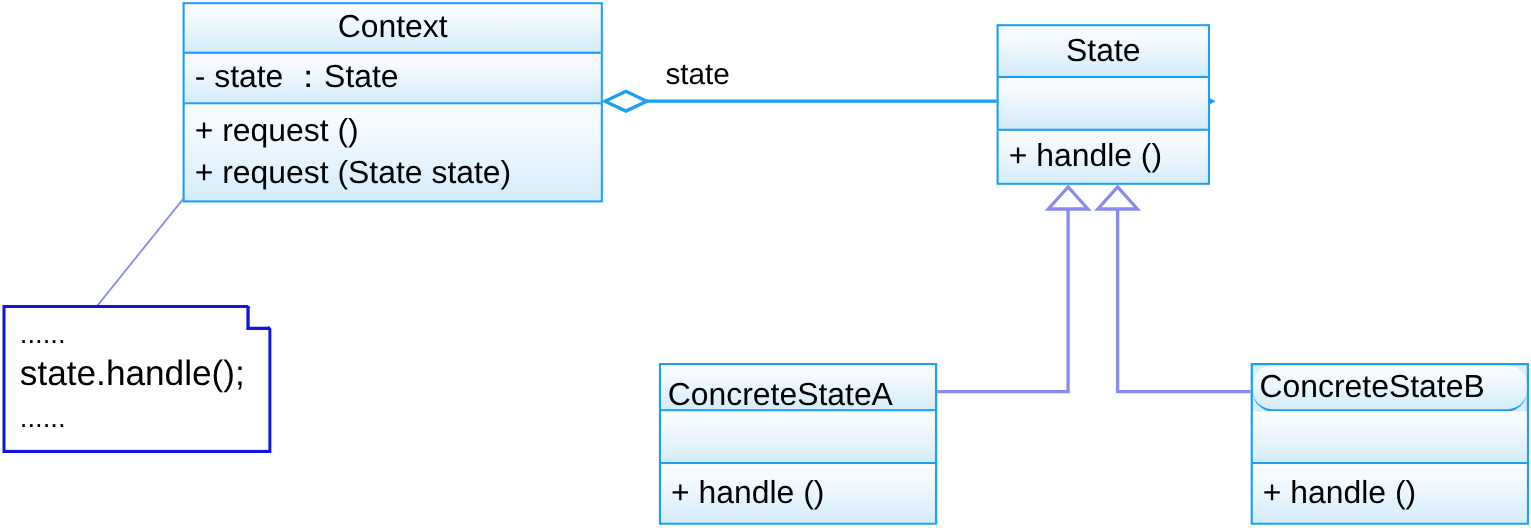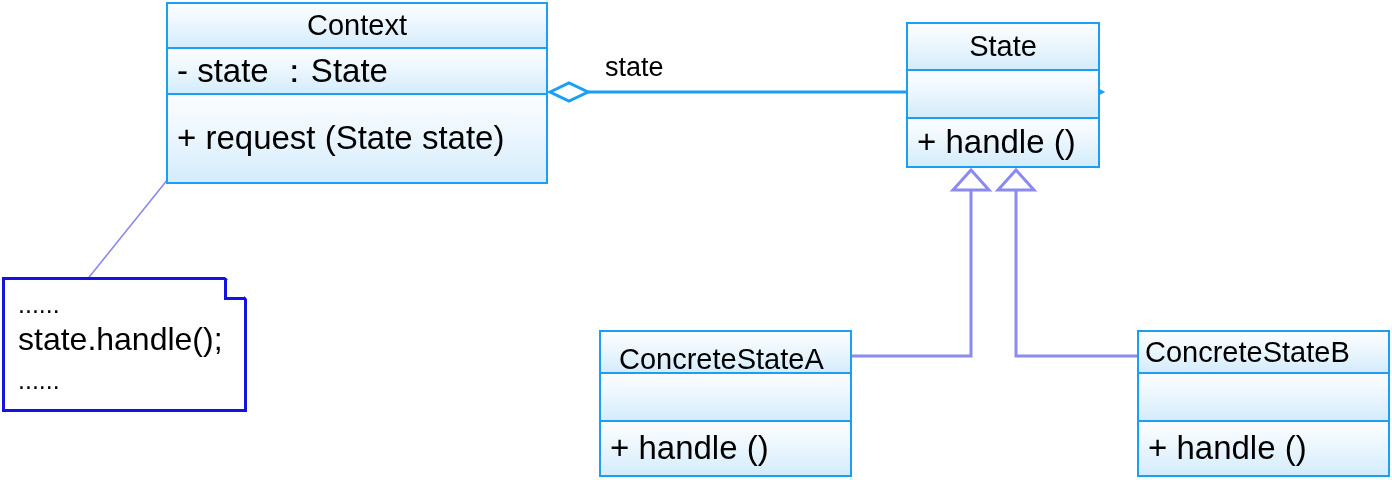--- a/index.html
+++ b/index.html
@@ -53,21 +53,21 @@
   .uml-text {
     color: #000000;
     font-family: "Liberation Sans", sans-serif;
     font-size: 29px;
     line-height: 1.0;
     white-space: nowrap;
   }
   .uml-line {
     color: #000000;
     font-family: "Liberation Sans", sans-serif;
-    font-size: 33px;
+    font-size: 29px;
     line-height: 1.30;
     white-space: nowrap;
   }
 
   
   .uml-note {
     position: absolute;
     box-sizing: border-box;
     z-index: 5;
   }
@@ -160,46 +160,47 @@
   </svg>
 
   <div class="uml-class" style="left:166px; top:2px; width:382px; height:182px;">
     <div class="uml-compartment comp-title" style="height:45px;">
       <span class="uml-text">Context</span>
     </div>
     <div class="uml-compartment comp-list" style="height:46px;">
       <span class="uml-line">- state ：State</span>
     </div>
     <div class="uml-compartment comp-list" style="height:87px;">
+      <span class="uml-line">+ request ()</span>
       <span class="uml-line">+ request (State state)</span>
     </div>
   </div>
 
   <div class="uml-class" style="left:906px; top:22px; width:194px; height:146px;">
     <div class="uml-compartment comp-title" style="height:47px;">
       <span class="uml-text">State</span>
     </div>
     <div class="uml-compartment comp-list" style="height:48px;"></div>
     <div class="uml-compartment comp-list" style="height:47px;">
       <span class="uml-line">+ handle ()</span>
     </div>
   </div>
 
   <div class="uml-class" style="left:599px; top:330px; width:253px; height:147px;">
     <div class="uml-compartment comp-title" style="height:42px;">
-      <span class="uml-text" style="text-align:left; padding-left:18px;margin-top:15px;">ConcreteStateA</span>
+      <span class="uml-text" style="text-align:left; padding-left:6px;margin-top:15px;">ConcreteStateA</span>
     </div>
     <div class="uml-compartment comp-list" style="height:48px;"></div>
     <div class="uml-compartment comp-list" style="height:53px;">
       <span class="uml-line">+ handle ()</span>
     </div>
   </div>
 
   <div class="uml-class" style="left:1137px; top:330px; width:253px; height:147px;">
-    <div class="uml-compartment comp-title" style="height:42px;">
+    <div class="uml-compartment comp-title" style="height:42px;border-radius:18px;">
       <span class="uml-text" style="text-align:left; padding-left:6px;">ConcreteStateB</span>
     </div>
     <div class="uml-compartment comp-list" style="height:48px;"></div>
     <div class="uml-compartment comp-list" style="height:53px;">
       <span class="uml-line">+ handle ()</span>
     </div>
   </div>
 
   <div class="uml-note" style="left:2px; top:277px; width:245px; height:135px;">
     <div class="note-body"></div>

